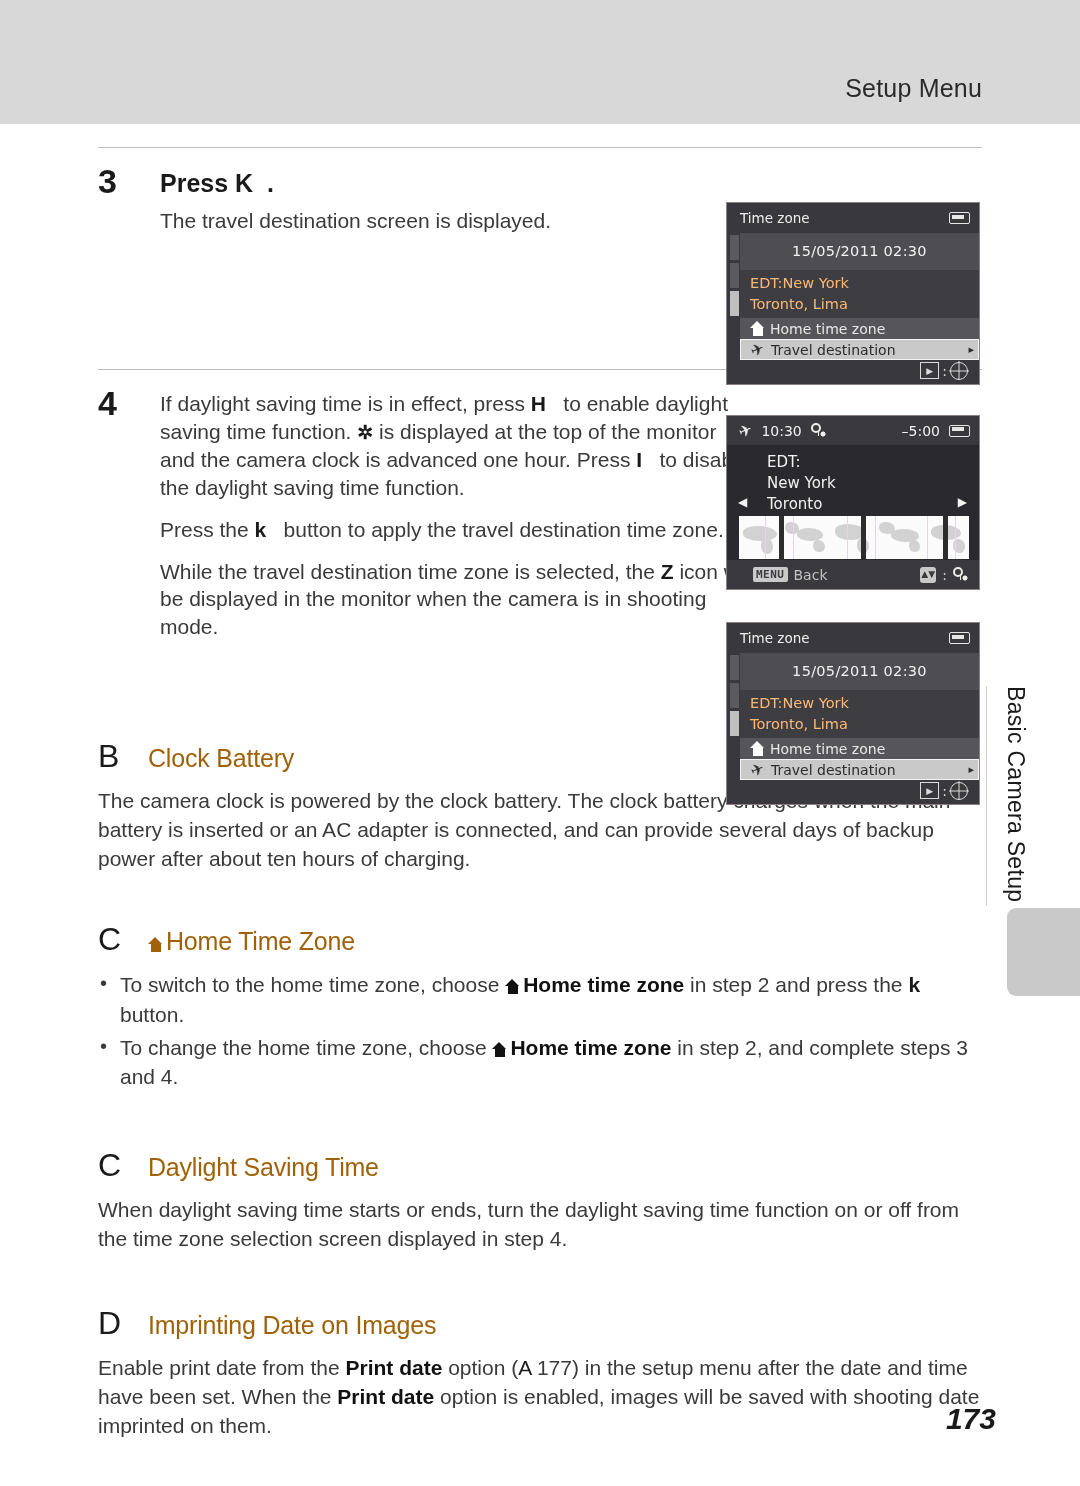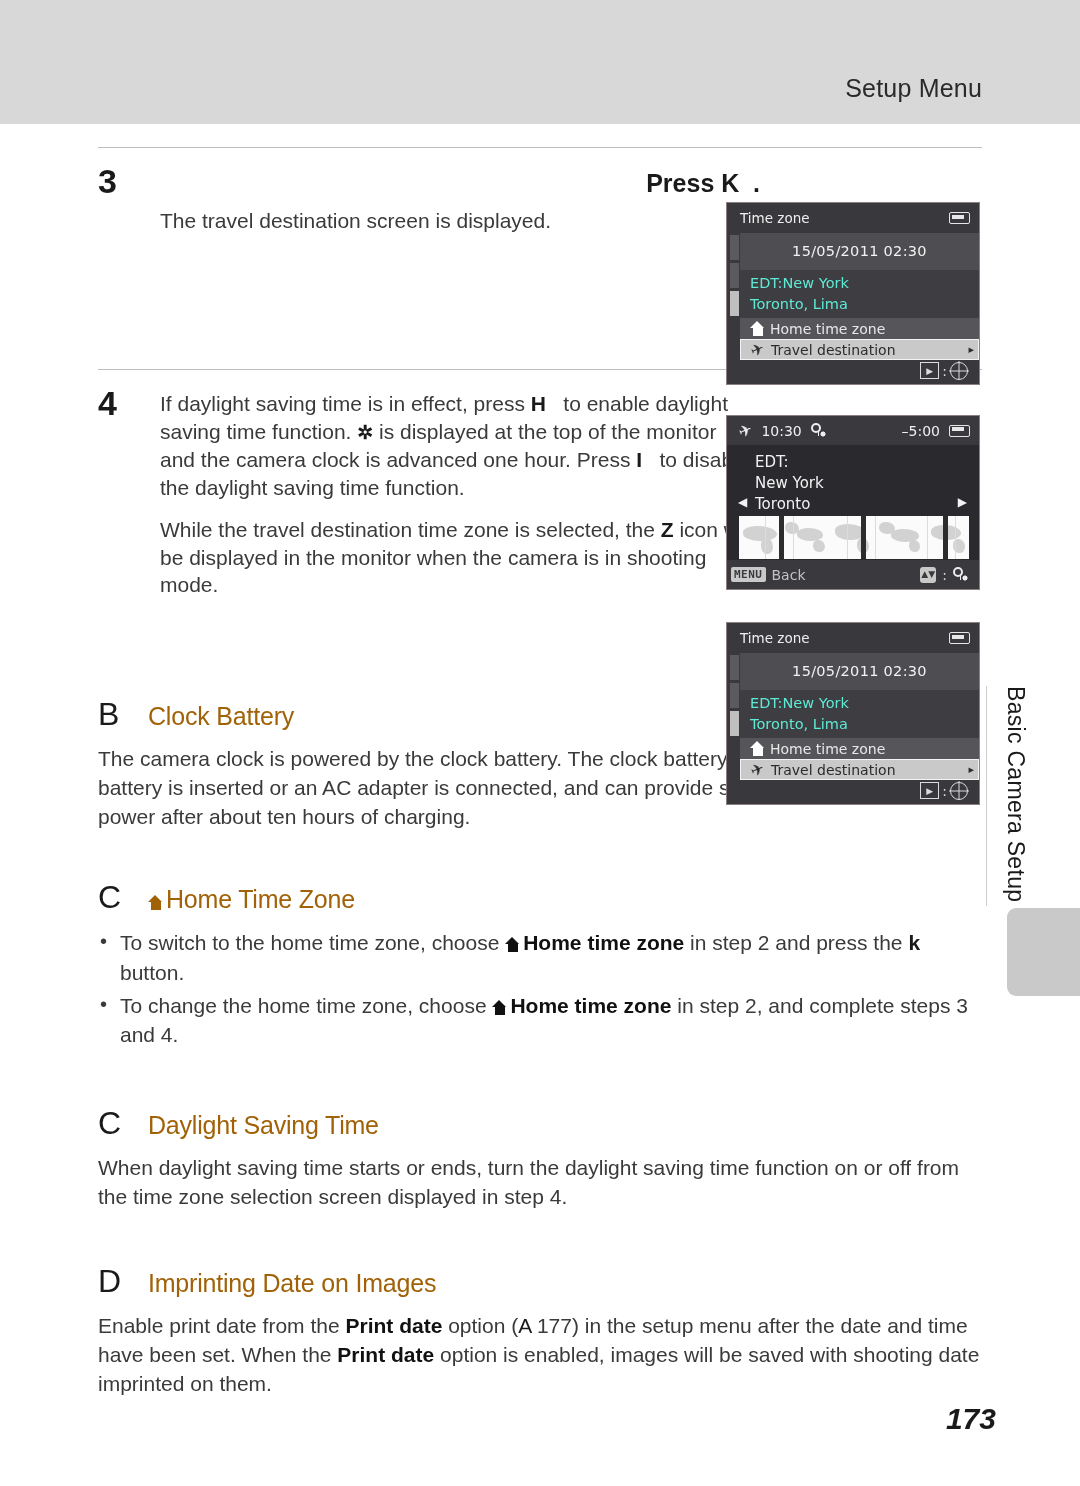--- a/index.html
+++ b/index.html
@@ -61,21 +61,20 @@
     color: #1a1a1a;
     line-height: 1;
   }
   .step-title {
     font-size: 25px;
     font-weight: bold;
     line-height: 1.24;
     color: #1a1a1a;
     margin: 0 0 8px 0;
     width: 600px;
-    text-align: right;
   }
   .step-body {
     font-size: 21px;
     line-height: 1.33;
     color: #3a3a3a;
     width: 595px;
     margin: 0 0 14px 0;
   }
   .step-body:last-child { margin-bottom: 0; }
 
@@ -237,21 +236,21 @@
     font-size: 14.5px;
     padding: 10px 0 11px 0;
     color: #f2f2f2;
     letter-spacing: .3px;
   }
   .tz-zone {
     background: #3e3d42;
     padding: 3px 0 4px 10px;
     font-size: 14.5px;
     line-height: 1.42;
-    color: #5eead4;
+    color: #fdba74;
   }
   .tz-row {
     display: flex;
     align-items: center;
     font-size: 14px;
     padding: 2px 6px 2px 10px;
     color: #e8e8e8;
     position: relative;
     height: 21px;
     box-sizing: border-box;
@@ -360,21 +359,21 @@
       radial-gradient(circle, #ededed 44%, transparent 46%);
     box-shadow: -2px -1px 0 -1px #ededed;
   }
   .sel-list {
     padding: 7px 0 0 0;
     position: relative;
   }
   .sel-list .row {
     font-size: 15px;
     line-height: 1.45;
-    padding-left: 28px;
+    padding-left: 40px;
     color: #f2f2f2;
     position: relative;
     height: 21px;
   }
   .sel-list .row.active .lt {
     position: absolute; left: 11px; top: 0;
     font-size: 12px;
   }
   .sel-list .row.active .gt {
     position: absolute; right: 12px; top: 0;
@@ -406,21 +405,21 @@
     width: 5px;
     background: #2d2d2d;
   }
   .sel-foot {
     position: absolute;
     left: 0; right: 0; bottom: 0;
     height: 29px;
     background: #3a393d;
     display: flex;
     align-items: center;
-    padding: 0 10px 0 4px;
+    padding: 0 10px 0 26px;
     box-sizing: border-box;
     font-size: 14px;
     color: #c3c3c3;
     gap: 6px;
     margin-top: 16px;
   }
   .menu-key {
     background: #c9c9c9;
     color: #3a393d;
     font-size: 11px;
@@ -506,20 +505,21 @@
     <p class="step-body">The travel destination screen is displayed.</p>
   </div>
 
   <hr class="rule" style="margin-top:134px;">
 
   <div class="step" style="margin-top:20px;">
     <div class="step-num">4</div>
 
     <p class="step-body"><span>If daylight saving time is in effect, press </span><span class="sym sym-after">H</span><span> to enable daylight saving time function. </span><span class="sym" style="font-size:19px;">✲</span><span> is displayed at the top of the monitor and the camera clock is advanced one hour. Press </span><span class="sym sym-after">I</span><span> to disable the daylight saving time function.</span></p>
 
+    <p class="step-body"><span>Press the </span><span class="sym sym-after">k</span><span> button to apply the travel destination time zone.</span></p>
 
     <p class="step-body"><span>While the travel destination time zone is selected, the </span><span class="sym">Z</span><span> icon will be displayed in the monitor when the camera is in shooting mode.</span></p>
   </div>
 
   <div class="sec" style="margin-top:80px;">
     <div class="sec-head">
       <span class="sec-mark">B</span>
       <span class="sec-label">Clock Battery</span>
     </div>
     <p class="sec-body">The camera clock is powered by the clock battery. The clock battery charges when the main battery is inserted or an AC adapter is connected, and can provide several days of backup power after about ten hours of charging.</p>

